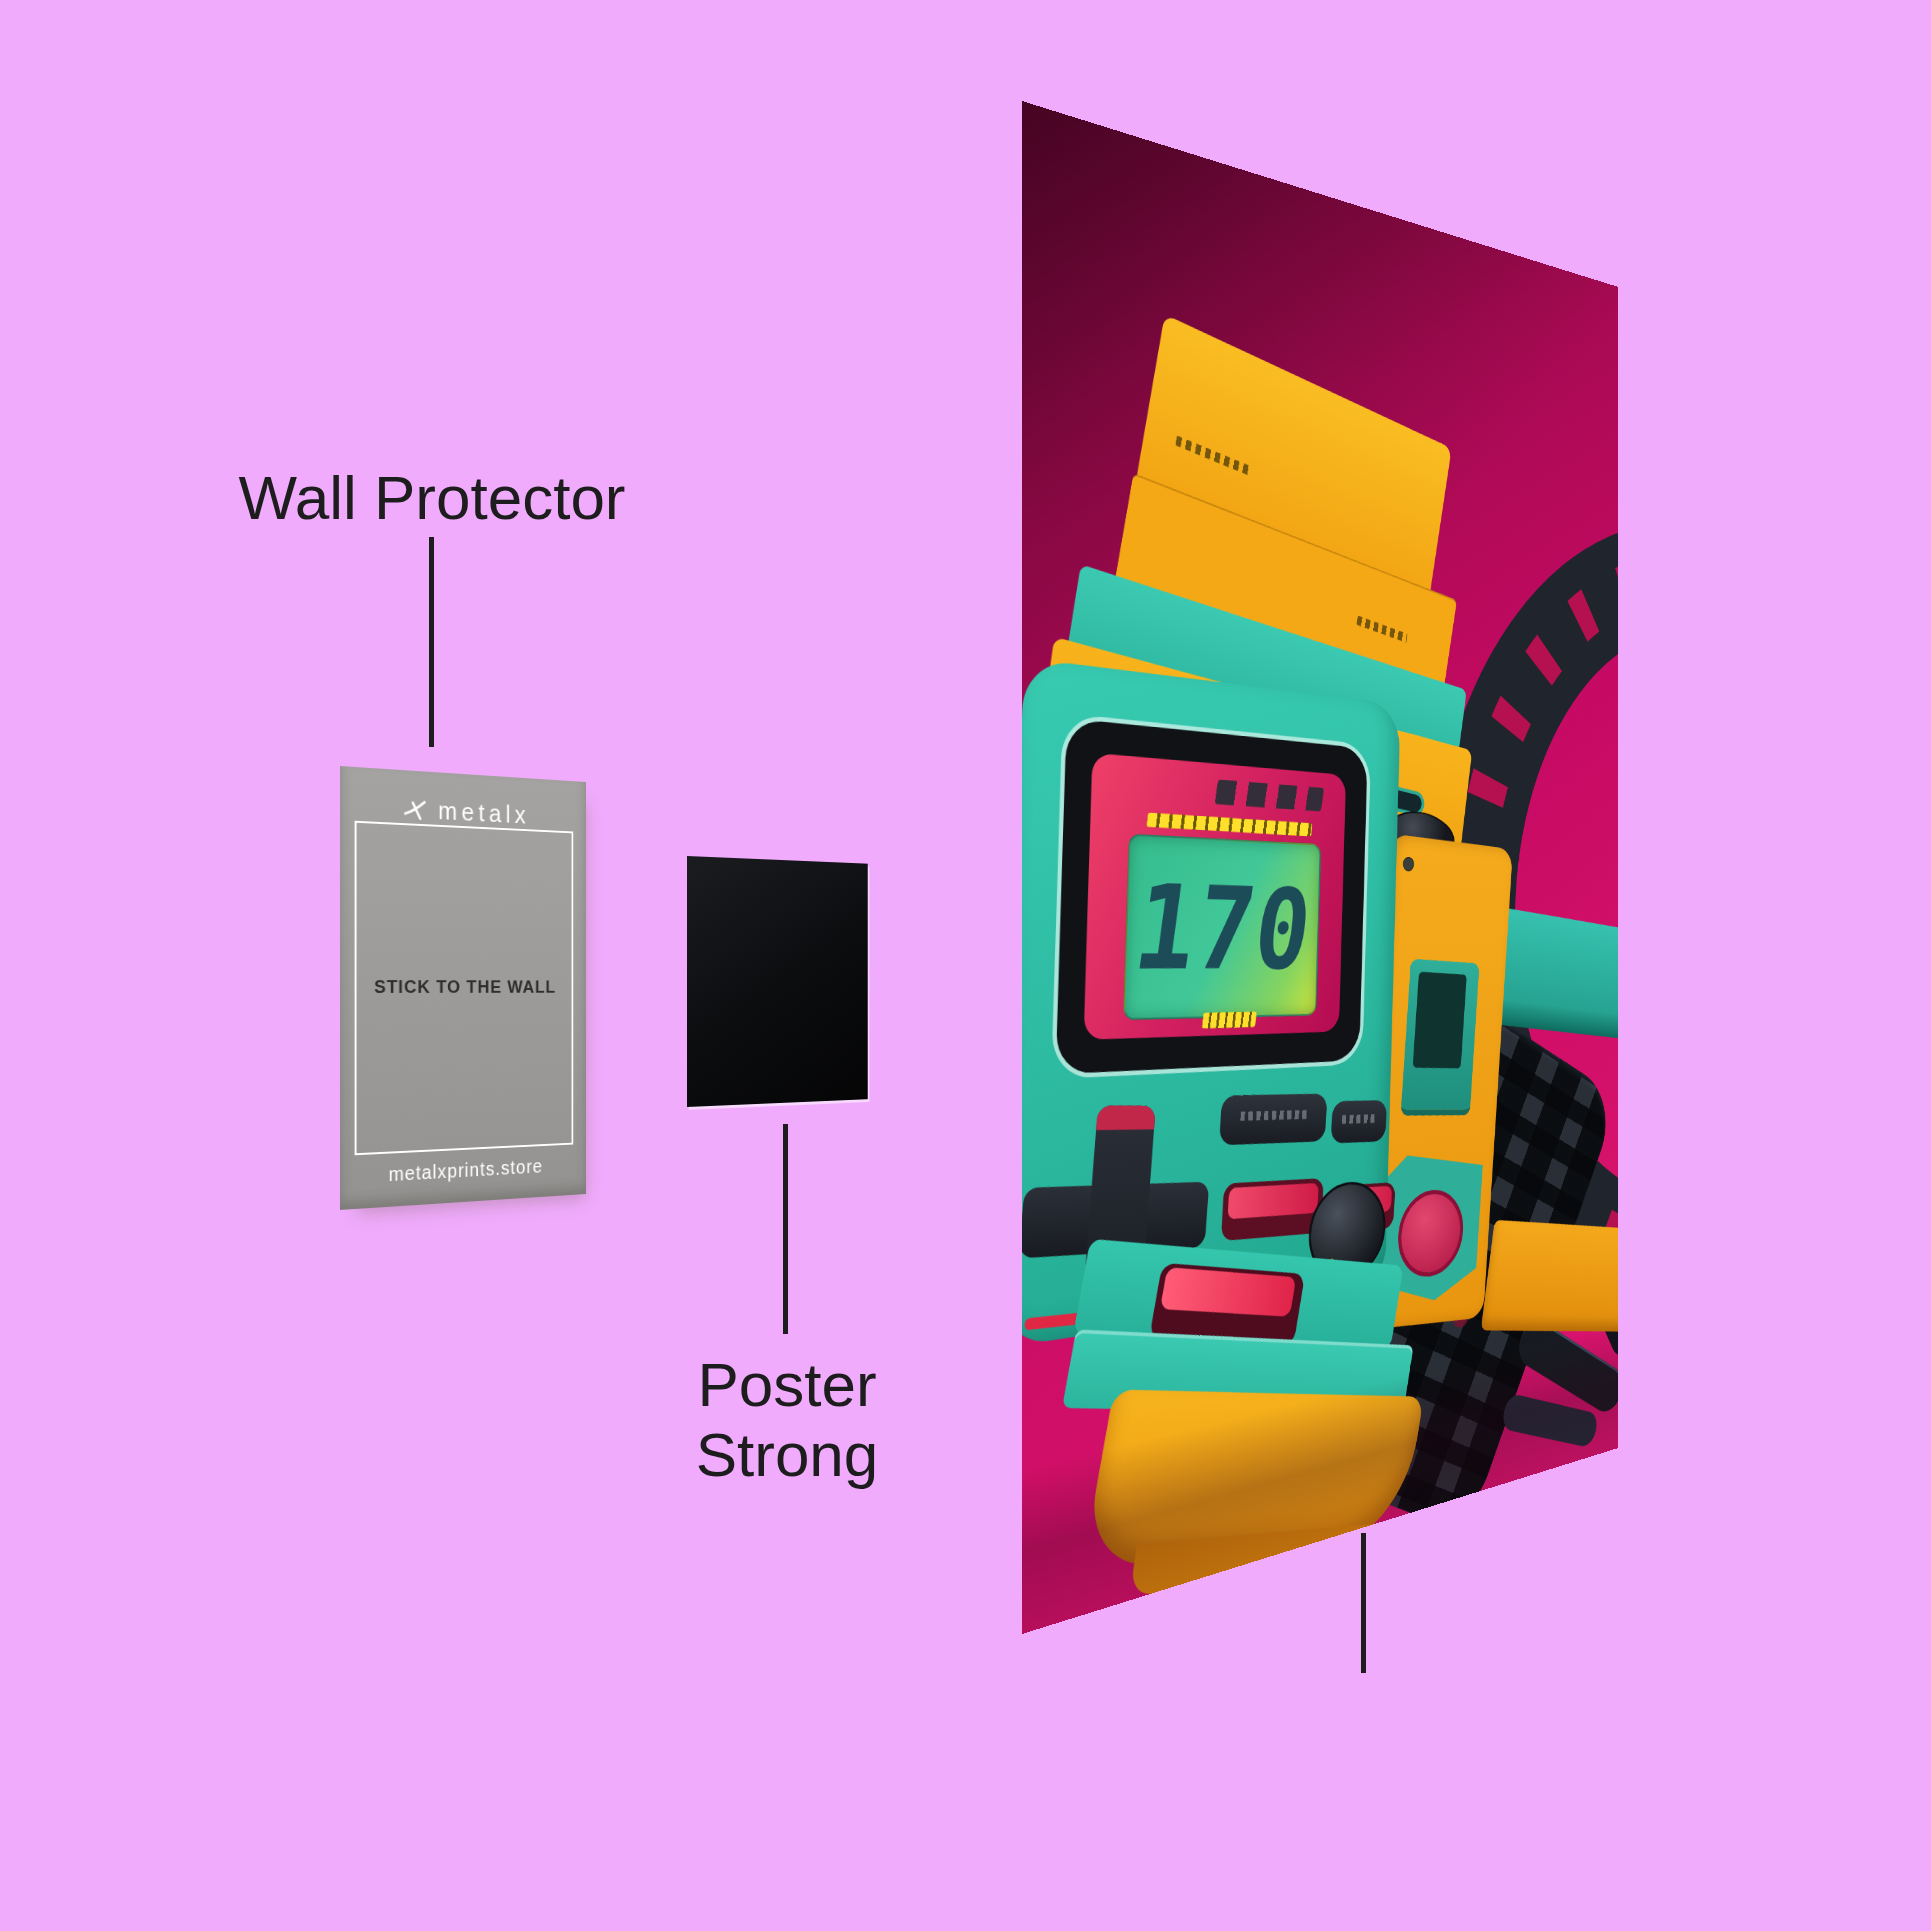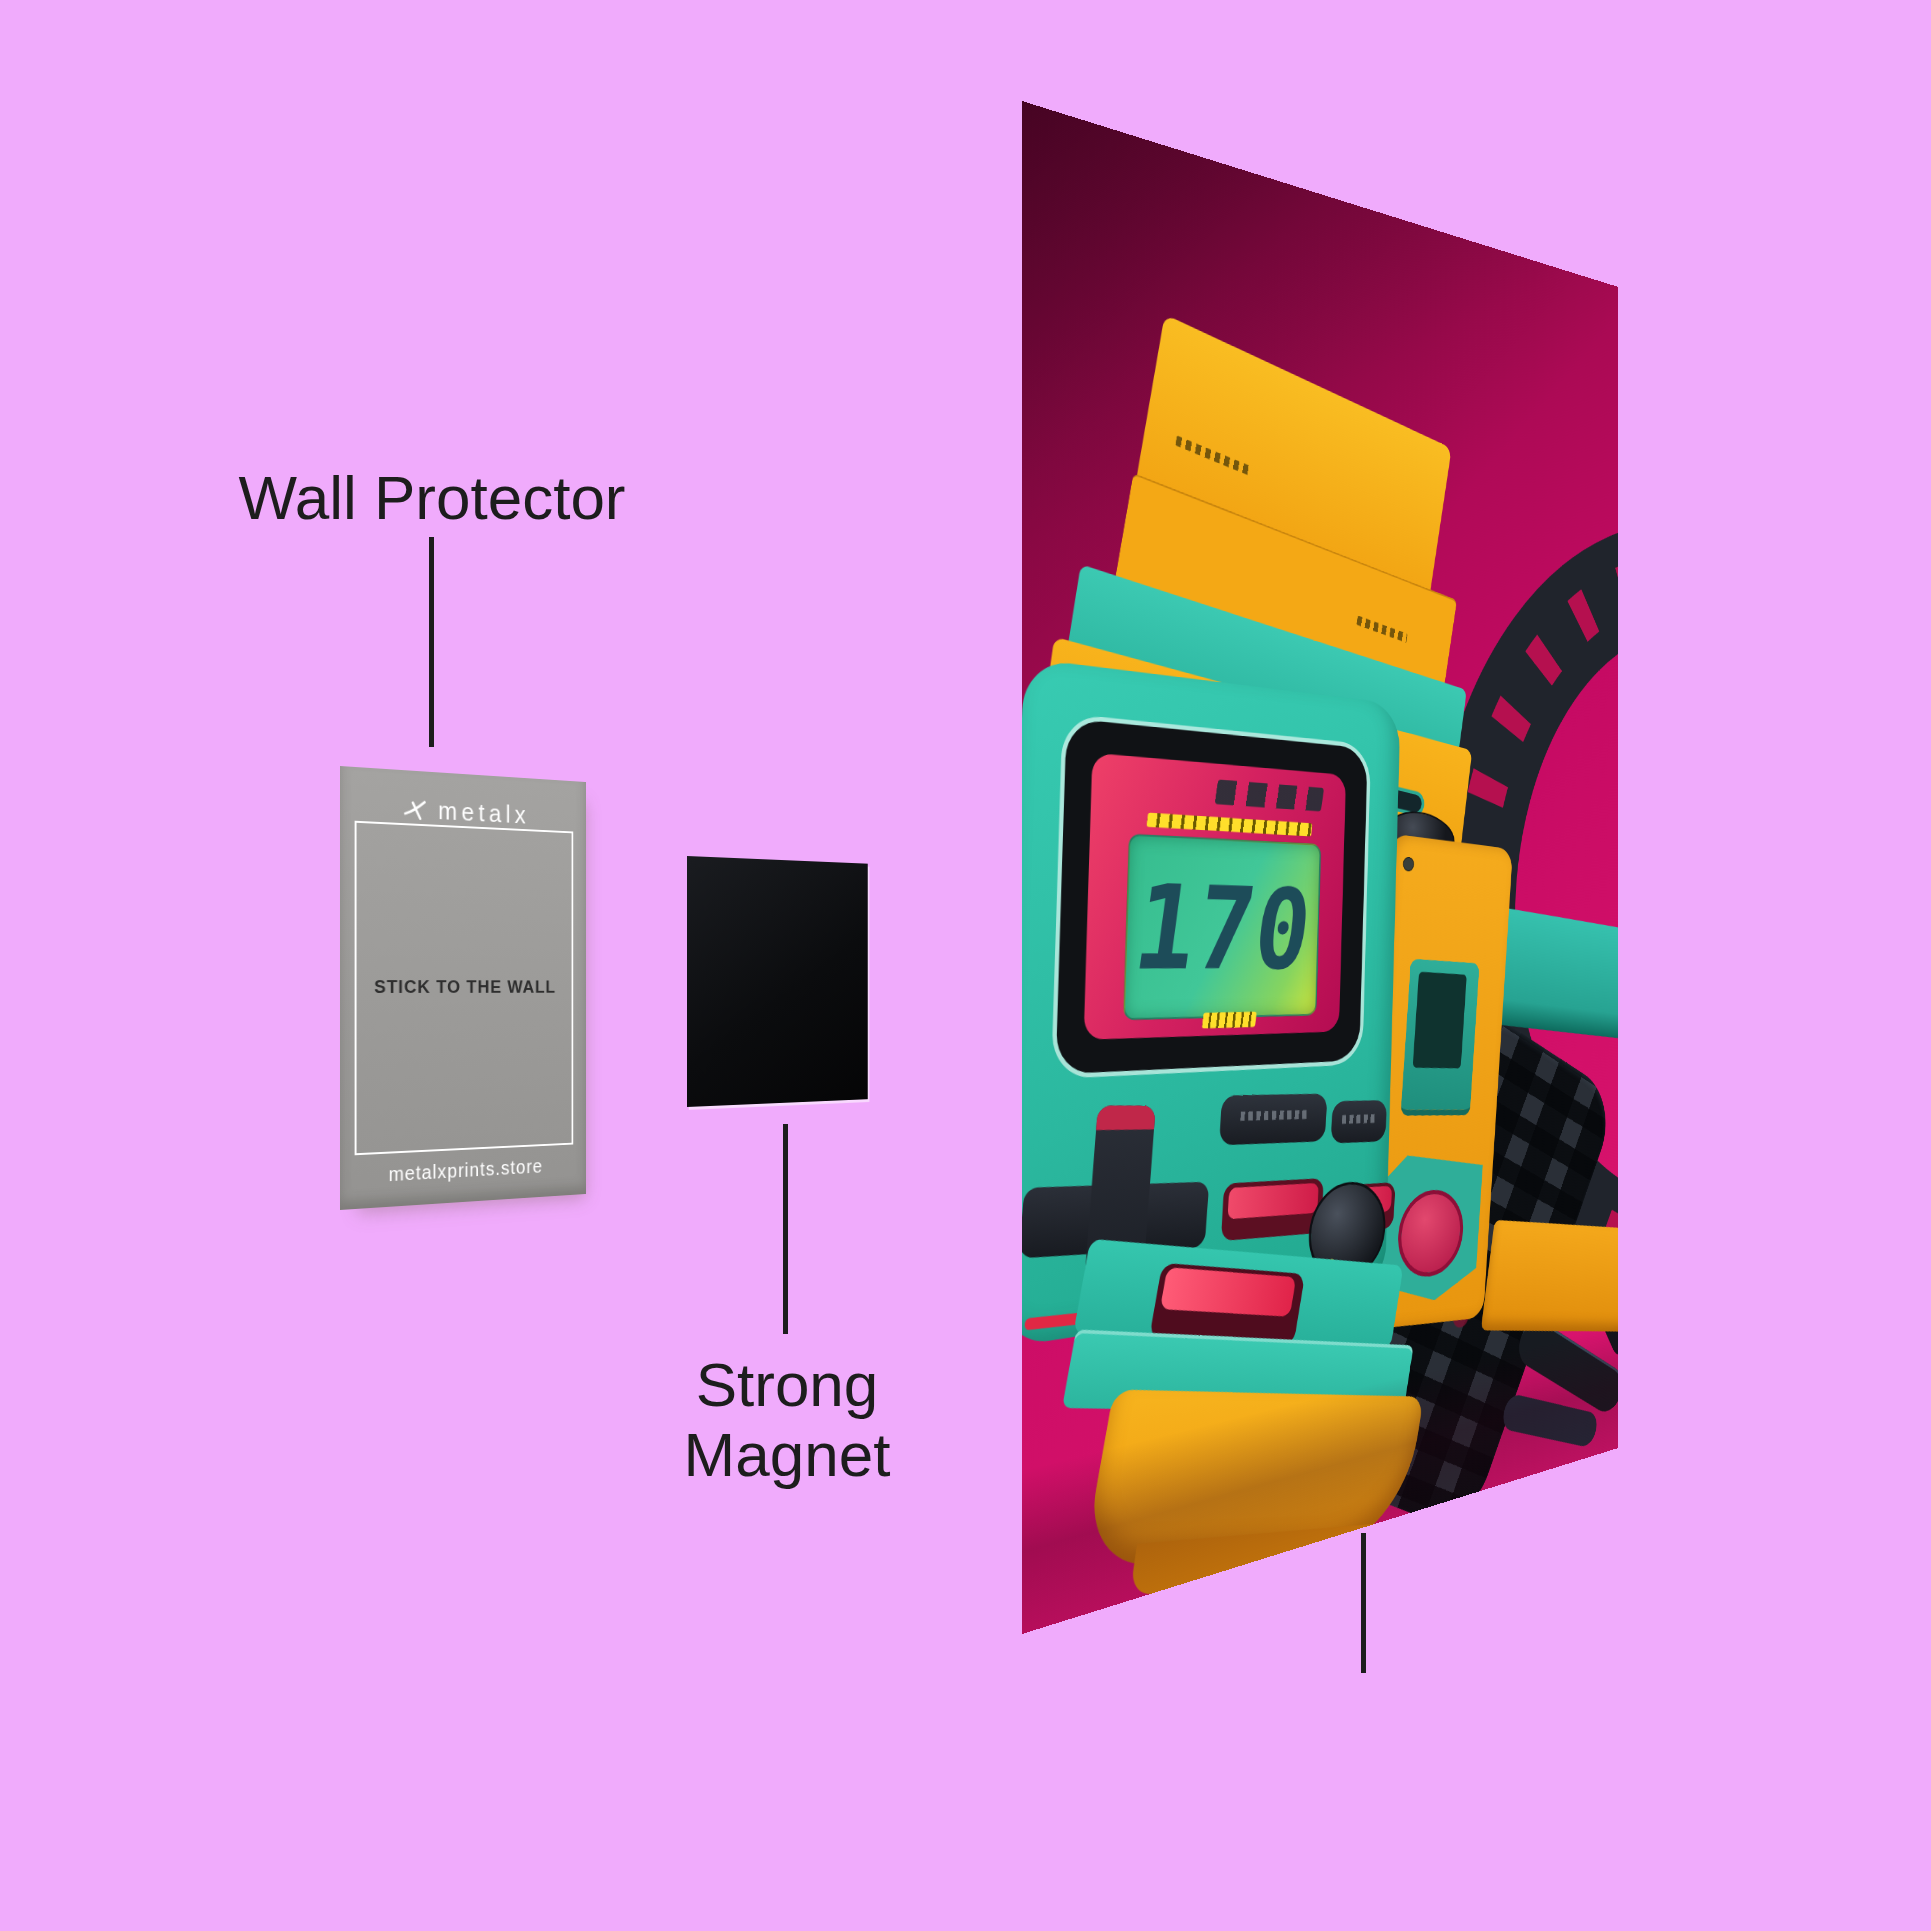--- a/index.html
+++ b/index.html
@@ -171,22 +171,22 @@
       <span class="card-logo-text">metalx</span>
     </div>
     <div class="card-frame"></div>
     <div class="card-message">STICK TO THE WALL</div>
     <div class="card-site">metalxprints.store</div>
   </div>
 
   <div class="magnet"></div>
   <div class="leader" style="left:783px;top:1124px;height:210px;"></div>
   <div class="anno-label" style="left:787px;top:1350px;">
+    <div>Poster</div>
     <div>Strong</div>
-    <div>Magnet</div>
   </div>
 
   <div class="poster">
     <div class="poster-vignette"></div>
 
     <svg class="strap-svg" width="868" height="1533" viewBox="0 0 899 1588">
       <ellipse cx="1070" cy="860" rx="440" ry="480" fill="none" stroke="#20242c" stroke-width="150"></ellipse>
       <ellipse cx="1070" cy="860" rx="440" ry="480" fill="none" stroke="#b5104f" stroke-width="64" stroke-dasharray="30 70"></ellipse>
     </svg>
 

